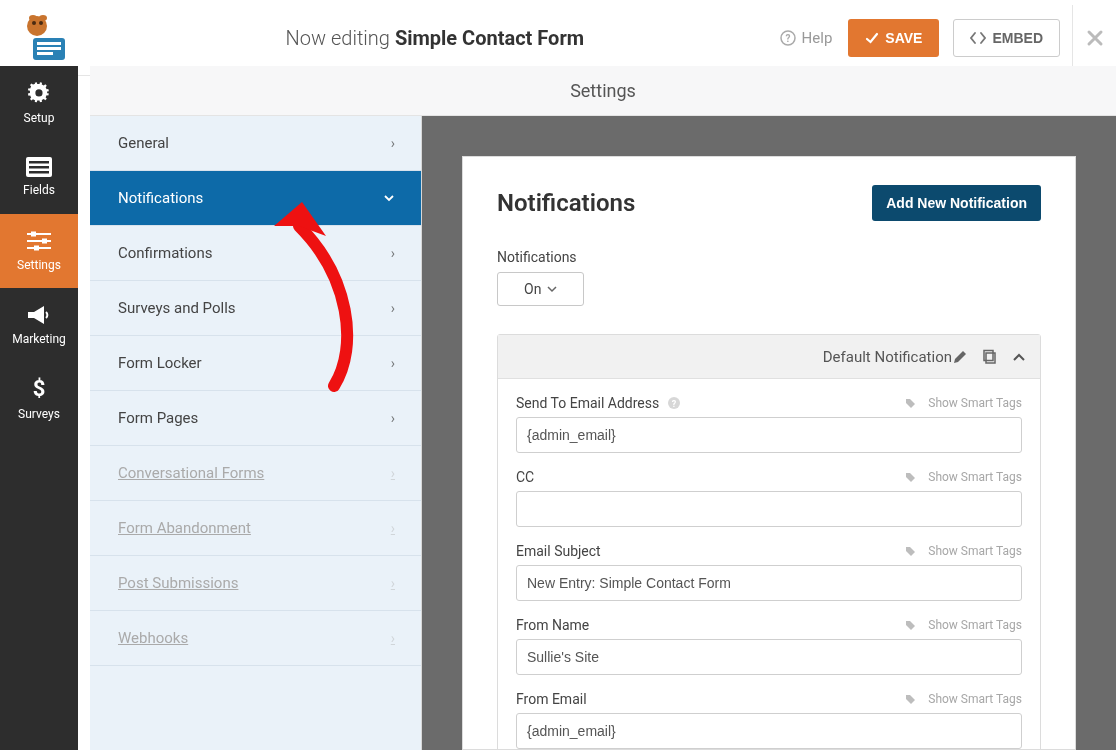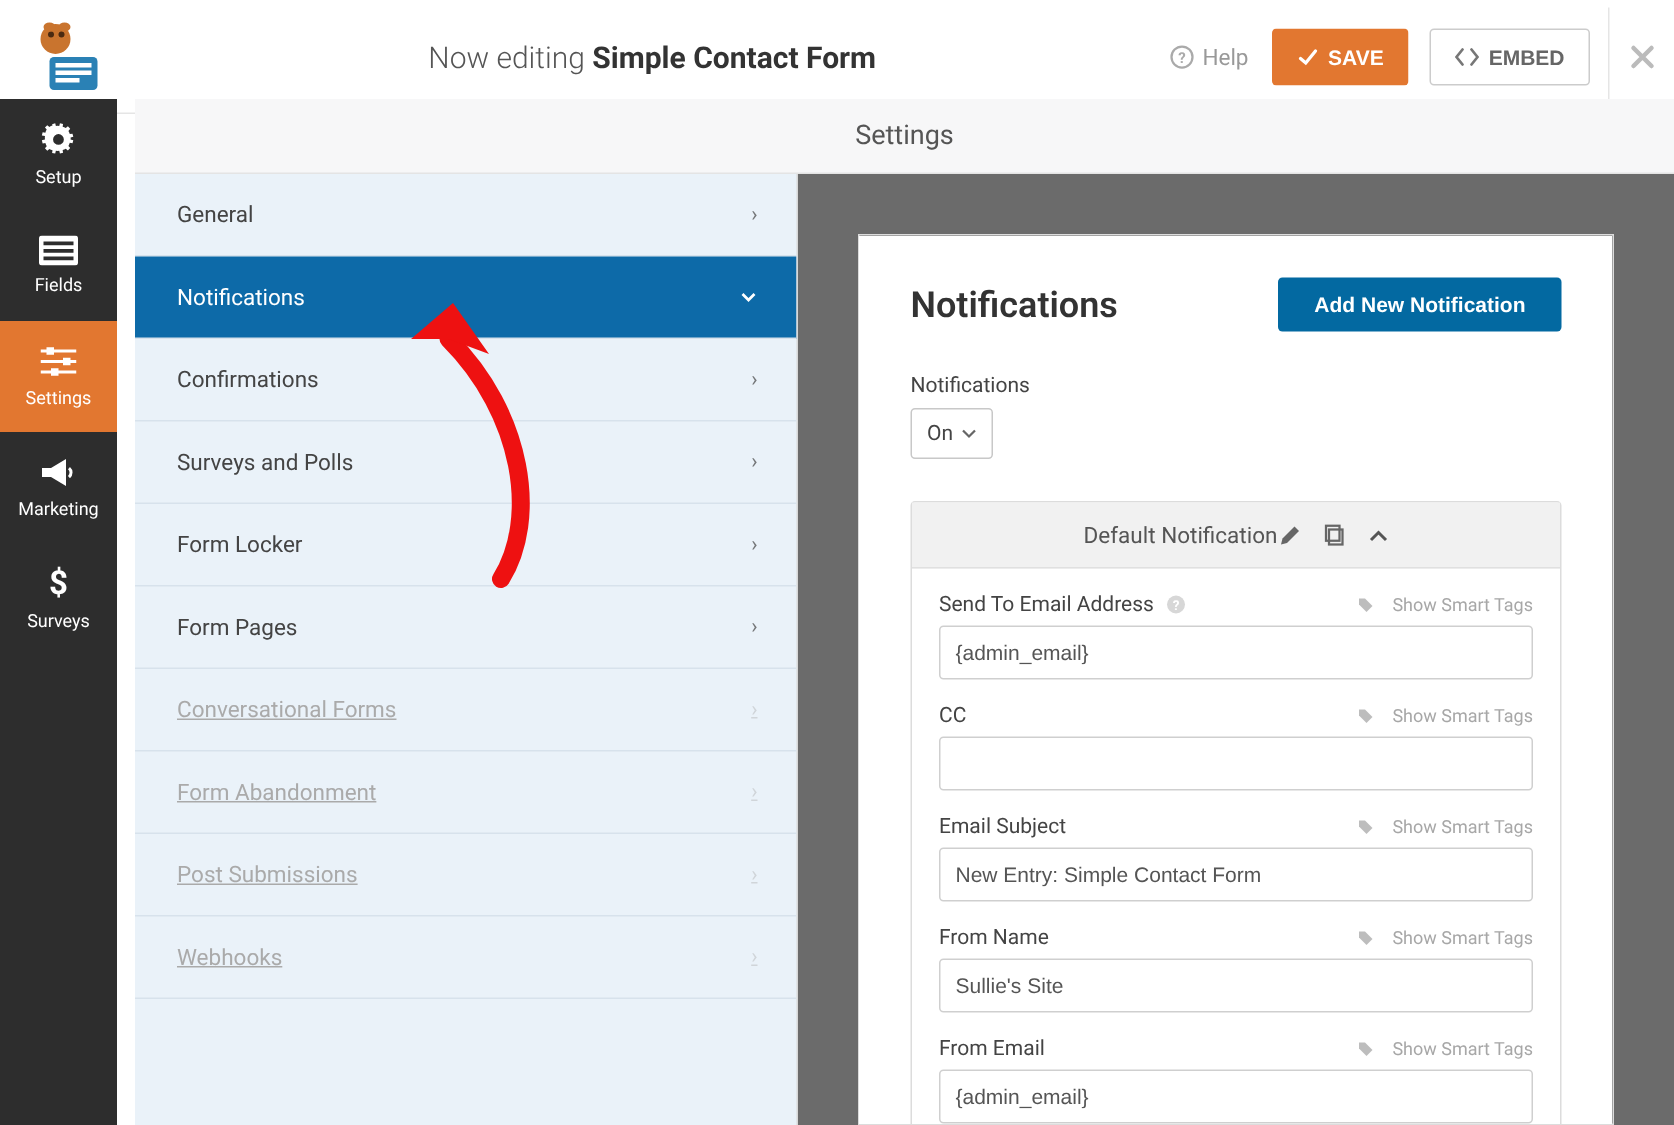--- a/index.html
+++ b/index.html
@@ -63,21 +63,21 @@
     display:flex; flex-direction:column;
   }
   .section-header {
     height:50px; line-height:50px; text-align:center; font-size:18px; color:#555;
     border-bottom:1px solid #e4e4e4; background:#f7f7f8;
   }
   .body-split { flex:1; display:flex; min-height:0; }
 
   
   .settings-list {
-    width:442px; background:#eaf2f9; border-right:1px solid #d8d8d8;
+    width:332px; background:#eaf2f9; border-right:1px solid #d8d8d8;
     overflow-y:auto;
   }
   .settings-item {
     height:55px; padding:0 26px 0 28px; display:flex; align-items:center; justify-content:space-between;
     font-size:15px; color:#444; border-bottom:1px solid #d7e2ec; cursor:pointer;
   }
   .settings-item.active { background:#0d6aa8; color:#fff; }
   .settings-item.disabled { color:#aaa;text-decoration:underline; }
   .settings-item .chev { opacity:.7; font-size:14px; }
   .settings-item.disabled .chev { opacity:.4; }
@@ -85,36 +85,36 @@
   
   .main-wrap {
     flex:1; background:#6b6b6b; padding:40px 40px 0 40px; overflow:hidden; position:relative;
   }
   .panel {
     background:#fff; border:1px solid #dcdcdc; height:100%; padding:28px 34px 0 34px;
     overflow-y:auto;
   }
   .panel-head { display:flex; align-items:center; justify-content:space-between; margin-bottom:28px;}
   .panel-title { font-size:24px; font-weight:600; color:#333; }
-  .btn-primary { background:#0369a1; color:#fff; border:none; height:36px; padding:0 24px; border-radius:3px; font-size:14px; font-weight:600; cursor:pointer;text-align:right; }
+  .btn-primary { background:#0c4a6e; color:#fff; border:none; height:36px; padding:0 14px; border-radius:3px; font-size:14px; font-weight:600; cursor:pointer;text-align:right; }
 
   .toggle-block { margin-bottom:28px; }
   .toggle-label { font-size:14px; color:#444; margin-bottom:7px; display:block; }
   .select-pill {
     display:inline-flex; align-items:center; gap:6px;
-    border:1px solid #c8c8c8; border-radius:3px; height:34px; padding:0 10px;
+    border:1px solid #c8c8c8; border-radius:3px; height:34px; padding:0 26px;
     font-size:14px; color:#444; cursor:pointer;
   }
 
   .card {
     border:1px solid #dcdcdc; border-radius:3px; margin-bottom:20px;
   }
   .card-head {
     background:#f1f1f1; height:44px; padding:0 14px;
-    display:flex; align-items:center; justify-content:center;
+    display:flex; align-items:center; justify-content:flex-end;
     color:#555; font-size:15px; border-bottom:1px solid #e0e0e0;
   }
   .card-head-actions { display:flex; align-items:center; gap:14px; color:#777; }
   .card-head-actions svg { cursor:pointer; }
 
   .card-body { padding:16px 18px 4px 18px; }
   .row { margin-bottom:16px; }
   .row-head { display:flex; align-items:center; justify-content:space-between; margin-bottom:6px;}
   .row-label { font-size:14px; color:#444; display:flex; align-items:center; gap:8px;}
   .smart { font-size:12px; color:#a7a7a7; display:flex; align-items:center; gap:12px; cursor:pointer;}

